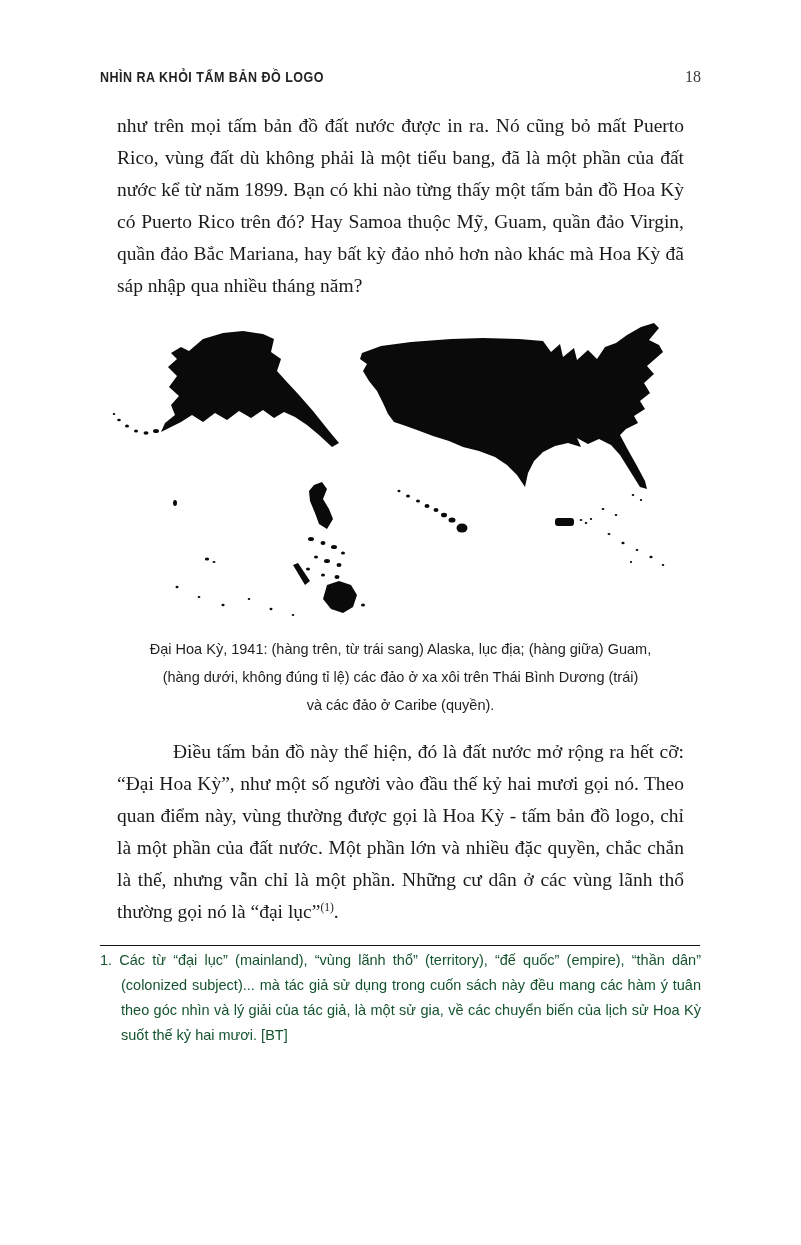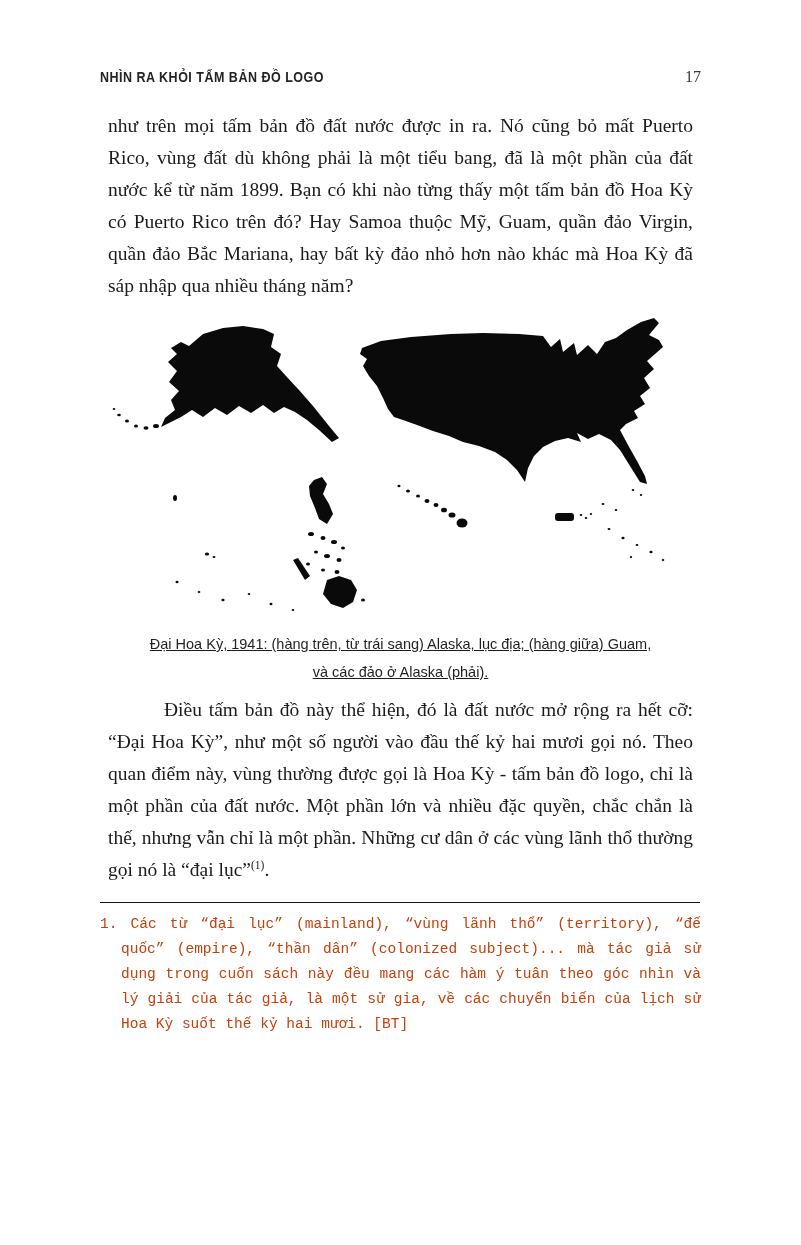--- a/index.html
+++ b/index.html
@@ -14,49 +14,49 @@
   .running-title{
     font-family:"Liberation Sans",sans-serif;font-weight:700;
     font-size:12.5px;letter-spacing:.5px;color:#222;
     transform:scaleY(1.15);transform-origin:left bottom;
   }
   .page-number{
     font-family:"Liberation Serif",serif;font-size:16px;color:#3a3a3a;
   }
   .body-text{margin-top:24px;}
   p.body-para{
-    font-size:19.5px;line-height:32px;text-align:justify;margin:8px;
+    font-size:19.5px;line-height:32px;text-align:justify;margin:17px;
   }
   p.indent{text-indent:56px;}
   sup.fn-ref{font-size:11.5px;line-height:0;vertical-align:super;}
-  figure.map-figure{margin:12px auto 4px auto;width:580px;padding:0;text-decoration:underline;}
+  figure.map-figure{margin:12px auto 4px auto;width:580px;padding:0;}
   .map-svg{display:block;width:580px;height:310px;}
   .map-shape{fill:#0a0a0a;}
   .caption{
     font-family:"Liberation Sans",sans-serif;font-size:14.5px;
     line-height:28px;text-align:center;color:#1f1f1f;margin-top:6px;
   }
   .after-figure{margin-top:22px;}
   .footnote-rule{
     border:none;border-top:1.5px solid #111;margin:16px 0 0 0;width:600px;
   }
   .footnote{
-    font-family:Liberation Mono, monospace;font-size:14.5px;
-    line-height:25px;text-align:justify;color:#c2410c;margin-top:9px;
+    font-family:Liberation Sans, sans-serif;font-size:14.5px;
+    line-height:25px;text-align:justify;color:#14532d;margin-top:2px;
     padding-left:21px;text-indent:-21px;
   }
 </style>
 </head>
 <body>
 
 <div class="page">
 
   <div class="page-header">
     <span class="running-title">NHÌN RA KHỎI TẤM BẢN ĐỒ LOGO</span>
-    <span class="page-number">17</span>
+    <span class="page-number">18</span>
   </div>
 
   <div class="body-text">
     <p class="body-para">như trên mọi tấm bản đồ đất nước được in ra. Nó cũng bỏ mất Puerto Rico, vùng đất dù không phải là một tiểu bang, đã là một phần của đất nước kể từ năm 1899. Bạn có khi nào từng thấy một tấm bản đồ Hoa Kỳ có Puerto Rico trên đó? Hay Samoa thuộc Mỹ, Guam, quần đảo Virgin, quần đảo Bắc Mariana, hay bất kỳ đảo nhỏ hơn nào khác mà Hoa Kỳ đã sáp nhập qua nhiều tháng năm?</p>
 
     <figure class="map-figure">
       <svg class="map-svg" viewBox="0 0 580 310" xmlns="http://www.w3.org/2000/svg">
 
         <g>
           <polygon class="map-shape" points="78,32 92,20 112,14 132,12 152,15 163,20 160,33 170,40 166,52 175,62 188,76 202,92 218,112 228,124 221,128 208,116 196,106 184,98 173,93 163,99 152,91 140,99 128,92 116,101 104,94 92,103 81,96 70,103 58,109 50,113 54,104 64,96 60,86 68,77 58,68 66,57 57,48 66,40 60,34 70,28"></polygon>
@@ -139,21 +139,22 @@
           <ellipse class="map-shape" cx="498" cy="215" rx="1.5" ry="1.1"></ellipse>
           <ellipse class="map-shape" cx="512" cy="224" rx="1.6" ry="1.2"></ellipse>
           <ellipse class="map-shape" cx="526" cy="231" rx="1.4" ry="1"></ellipse>
           <ellipse class="map-shape" cx="540" cy="238" rx="1.6" ry="1.2"></ellipse>
           <ellipse class="map-shape" cx="552" cy="246" rx="1.3" ry="1"></ellipse>
           <ellipse class="map-shape" cx="520" cy="243" rx="1.2" ry="0.9"></ellipse>
         </g>
       </svg>
       <figcaption class="caption">
         <div>Đại Hoa Kỳ, 1941: (hàng trên, từ trái sang) Alaska, lục địa; (hàng giữa) Guam,</div>
-        <div>và các đảo ở Alaska (phải).</div>
+        <div>(hàng dưới, không đúng tỉ lệ) các đảo ở xa xôi trên Thái Bình Dương (trái)</div>
+        <div>và các đảo ở Caribe (quyền).</div>
       </figcaption>
     </figure>
 
     <p class="body-para indent after-figure"><span>Điều tấm bản đồ này thể hiện, đó là đất nước mở rộng ra hết cỡ: “Đại Hoa Kỳ”, như một số người vào đầu thế kỷ hai mươi gọi nó. Theo quan điểm này, vùng thường được gọi là Hoa Kỳ - tấm bản đồ logo, chỉ là một phần của đất nước. Một phần lớn và nhiều đặc quyền, chắc chắn là thế, nhưng vẫn chỉ là một phần. Những cư dân ở các vùng lãnh thổ thường gọi nó là “đại lục”</span><sup class="fn-ref">(1)</sup><span>.</span></p>
 
     <hr class="footnote-rule">
 
     <p class="footnote">1. Các từ “đại lục” (mainland), “vùng lãnh thổ” (territory), “đế quốc” (empire), “thần dân” (colonized subject)... mà tác giả sử dụng trong cuốn sách này đều mang các hàm ý tuân theo góc nhìn và lý giải của tác giả, là một sử gia, về các chuyển biến của lịch sử Hoa Kỳ suốt thế kỷ hai mươi. [BT]</p>
   </div>
 

